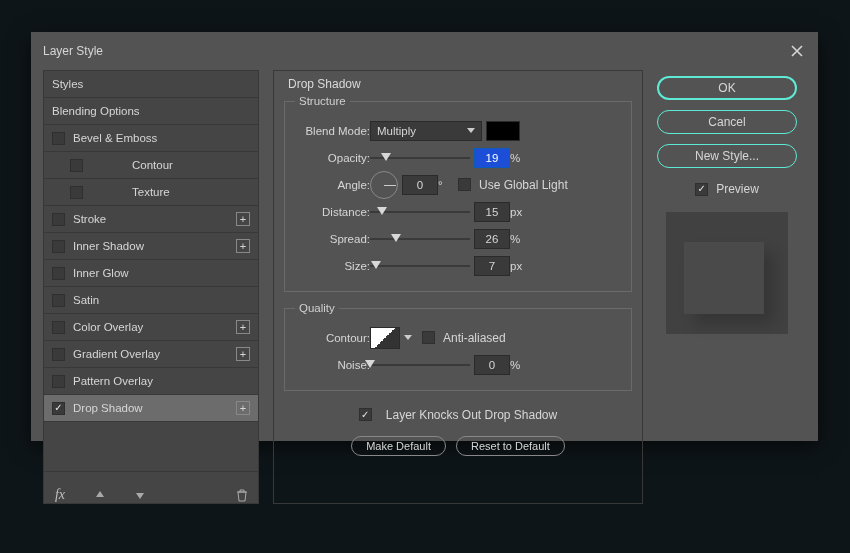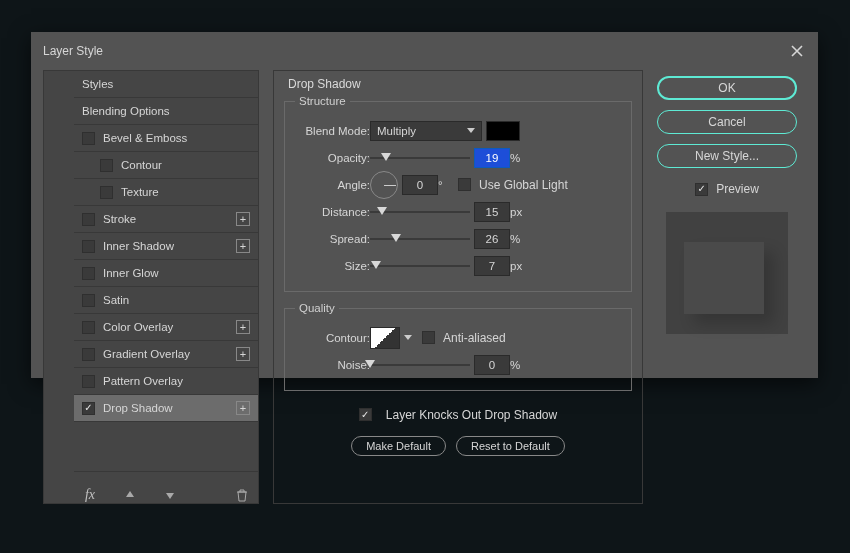--- a/index.html
+++ b/index.html
@@ -8,21 +8,21 @@
     font-family: "Segoe UI", Tahoma, sans-serif;
     font-size: 12px;
     color: #d6d6d6;
     width: 850px;
     height: 553px;
     overflow: hidden;
   }
   .dialog {
     position: absolute;
     left: 31px; top: 32px;
-    width: 787px; height: 346px;
+    width: 787px; height: 409px;
     background: #535353;
     box-shadow: 0 6px 20px rgba(0,0,0,.6);
   }
   .titlebar {
     height: 38px;
     display: flex;
     align-items: center;
     padding: 0 12px;
   }
   .titlebar .title { flex: 1; }
@@ -34,34 +34,33 @@
     gap: 14px;
     height: 446px;
   }
   
   .styles-list {
     width: 216px;
     background: #454545;
     border: 1px solid #383838;
     display: flex;
     flex-direction: column;
-    padding-left: 30px;
   }
   .styles-list .row {
     height: 27px;
     display: flex;
     align-items: center;
     padding: 0 8px;
     border-bottom: 1px solid #383838;
     font-size: 11.5px;
     position: relative;
     cursor: pointer;
   }
   .styles-list .row.head { font-weight: 400; }
-  .styles-list .row.indent { padding-left: 26px; }
+  .styles-list .row.indent { padding-left: 26px; gap: 41px; }
   .styles-list .row.active { background: #6c6c6c; }
   .chk {
     width: 13px; height: 13px;
     border: 1px solid #2f2f2f;
     background: #3a3a3a;
     margin-right: 8px;
     display: inline-flex;
     align-items: center;
     justify-content: center;
     flex-shrink: 0;

